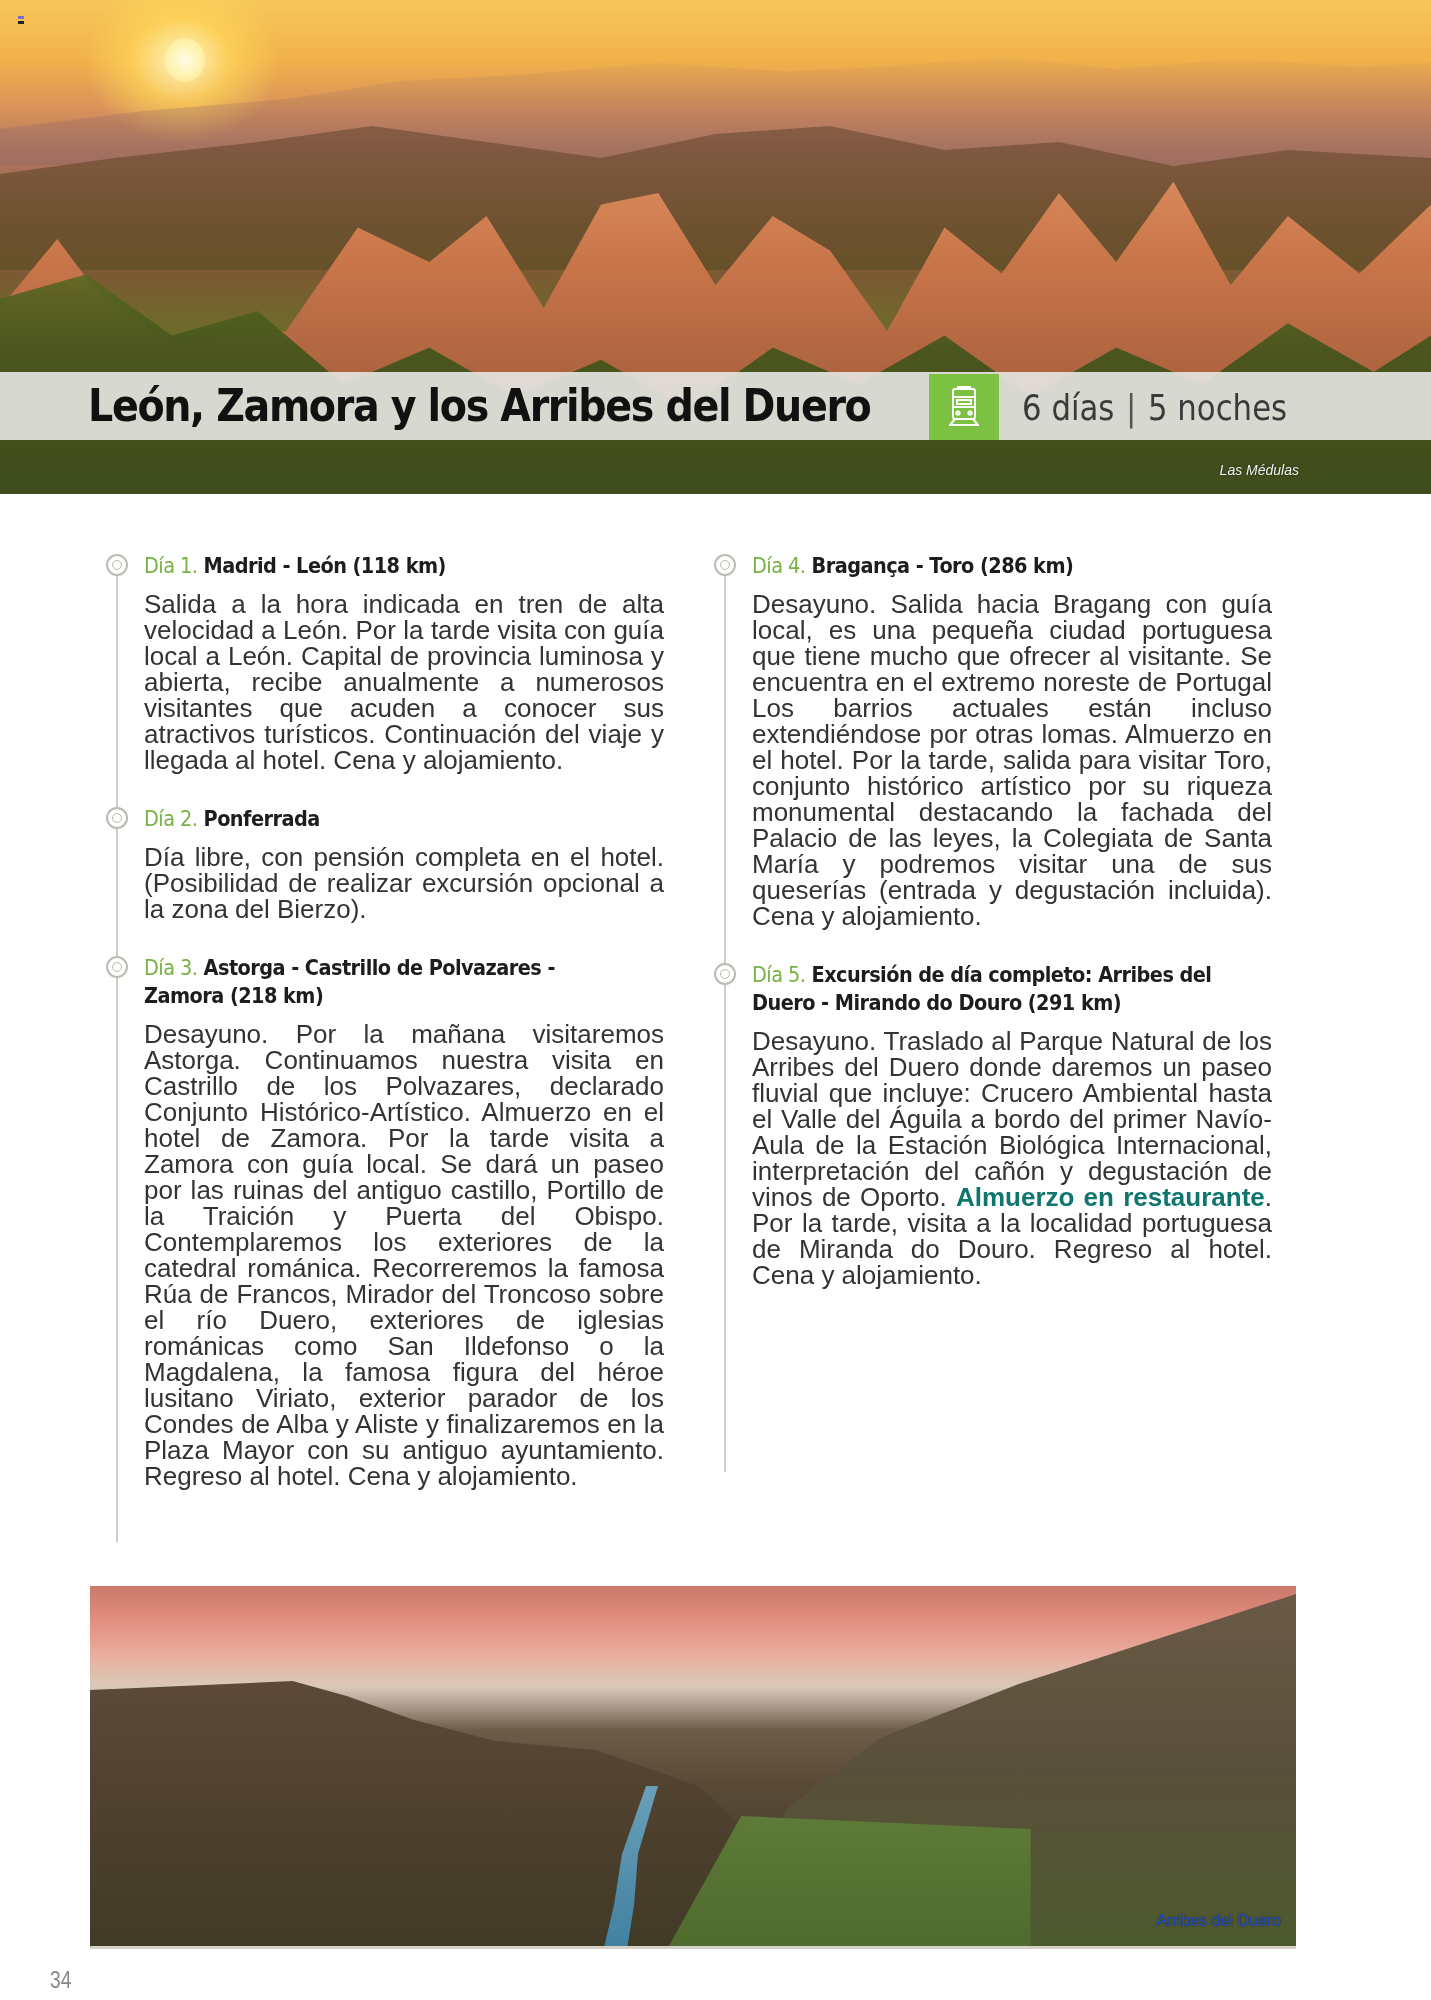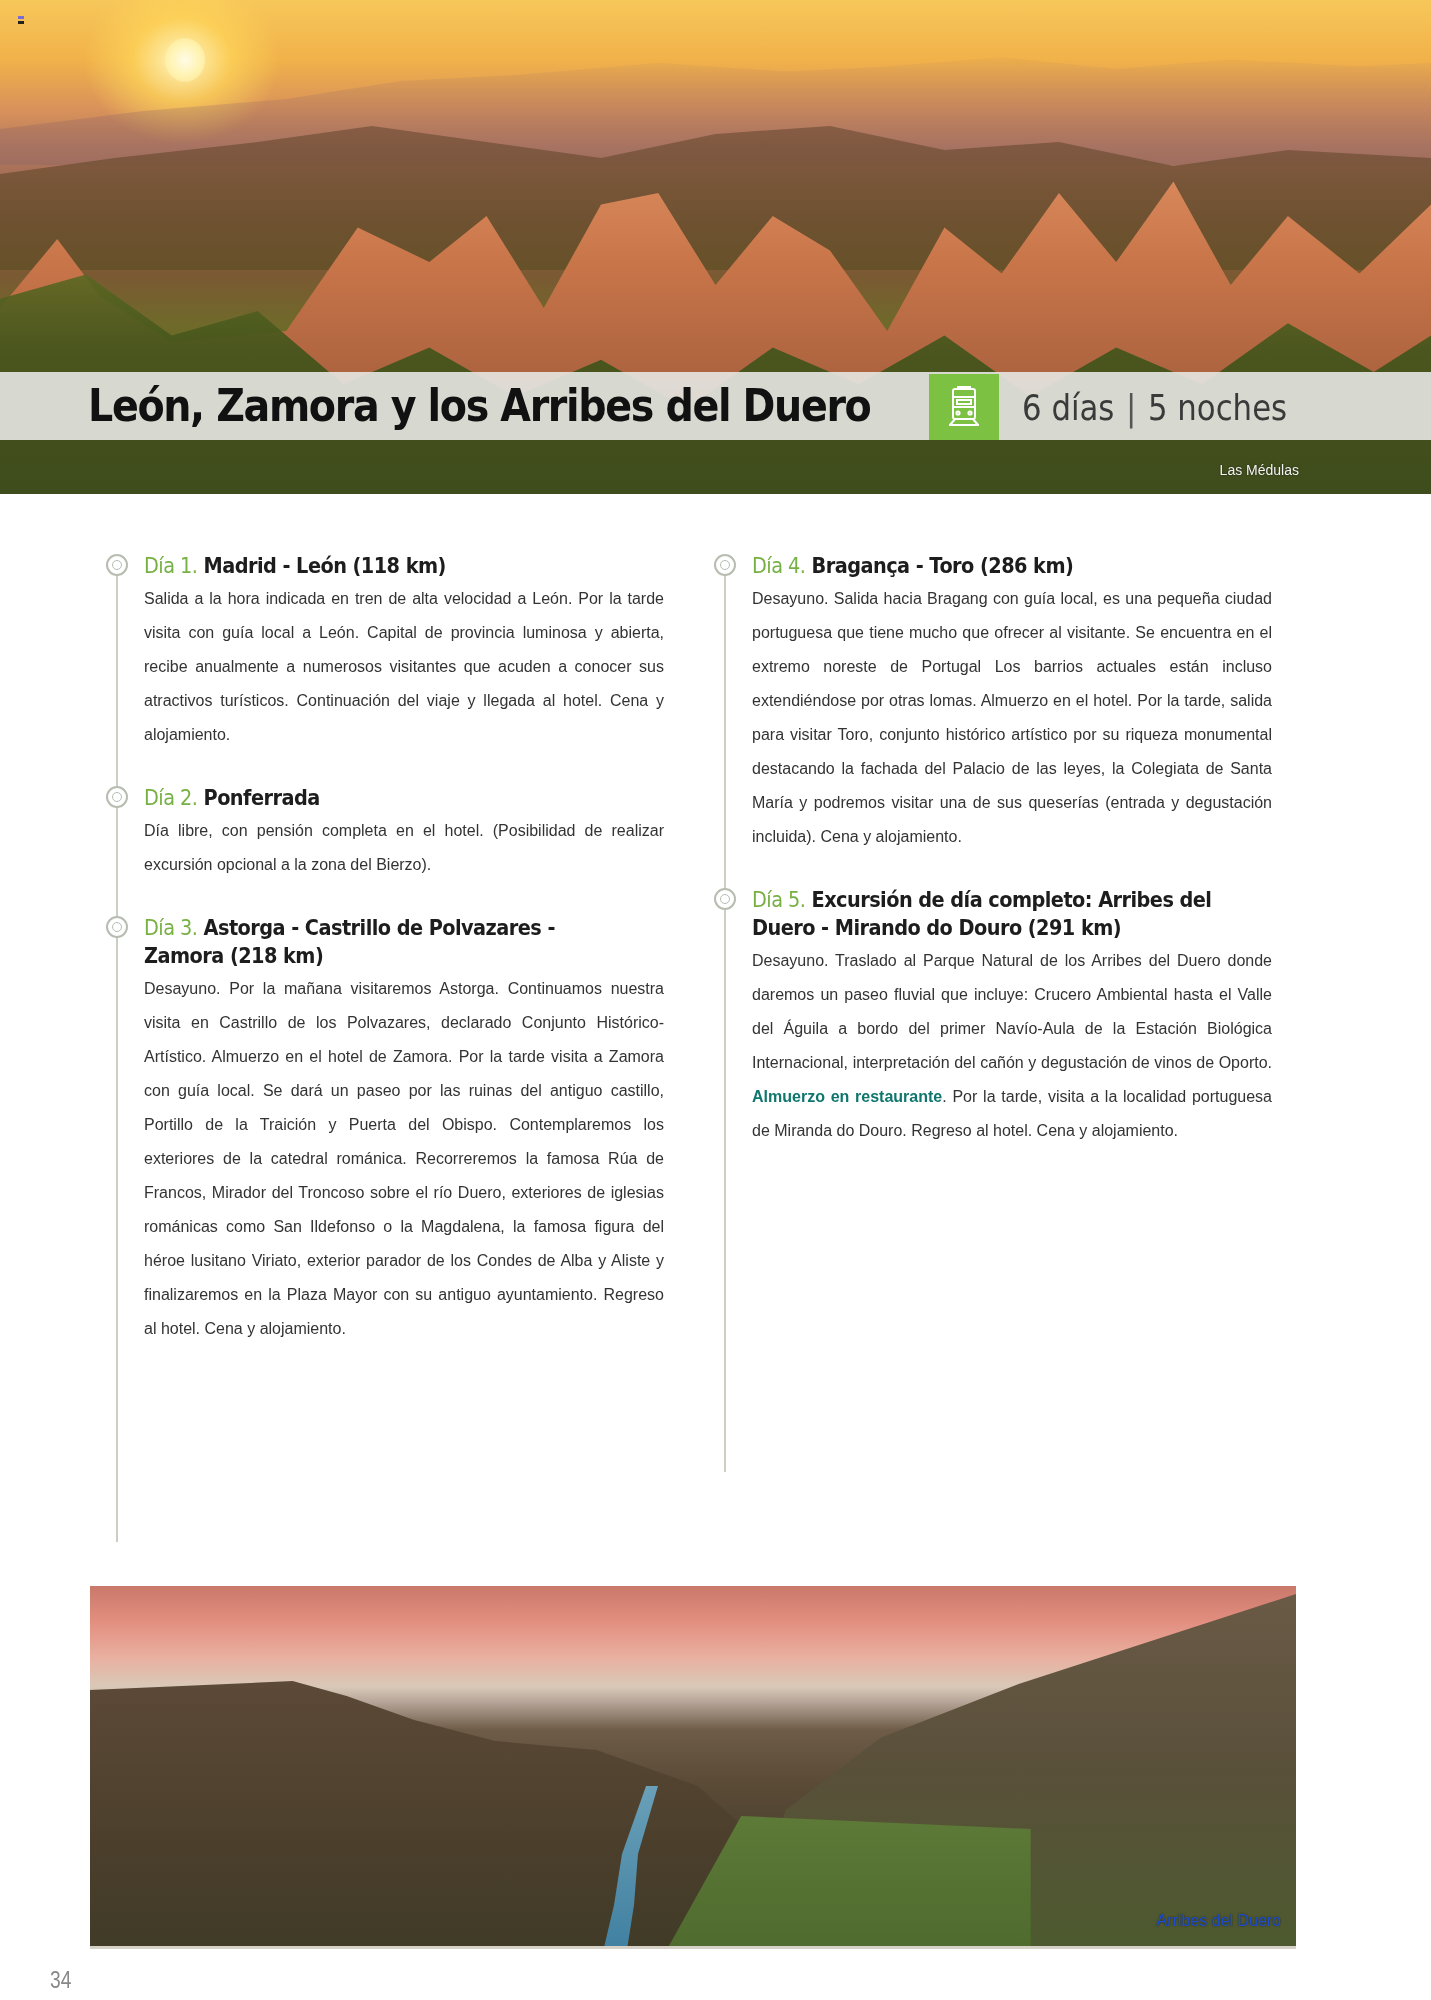--- a/index.html
+++ b/index.html
@@ -59,20 +59,21 @@
   }
   .duration {
     position:absolute; left:1022px; top:380px; height:56px; line-height:56px;
     font-family:"DejaVu Sans", sans-serif; font-size:35px; color:#3a3a3a;
     transform:scaleX(0.88); transform-origin:left center;
   }
   .duration .sep { color:#555; padding:0 2px; }
   .hero-caption {
     position:absolute; right:132px; top:462px; font-size:14px; color:#f3f3f3;
     text-shadow:0 0 2px rgba(0,0,0,0.6);
+    font-style:italic;
   }
   
   .col { position:absolute; top:552px; width:560px; }
   .col.left { left:104px; }
   .col.right { left:712px; }
   .col .line {
     position:absolute; left:12px; top:22px; width:2px; background:#c9cfc2;
   }
   .col.left .line { height:968px; }
   .col.right .line { height:898px; }
@@ -85,21 +86,21 @@
     content:""; position:absolute; left:4px; top:4px; width:10px; height:10px; border-radius:50%;
     border:1.5px solid #b7bdb0; box-sizing:border-box;
   }
   .day-head {
     font-family:"DejaVu Sans", sans-serif; font-weight:bold; font-size:21px;
     line-height:28px; color:#1d1d1d; letter-spacing:-0.6px;
     transform:scaleX(0.92); transform-origin:left center; width:110%;
   }
   .day-head .dnum { color:#77b043; font-weight:normal; }
   .day-body {
-    font-size:16px; line-height:34px; color:#333; margin-top:2px;
+    font-size:26px; line-height:26px; color:#333; margin-top:11px;
     text-align:justify; hyphens:manual;
   }
   .day-body b { font-weight:bold; color:#0f766e; }
   
   .photo2 {
     position:absolute; left:90px; top:1586px; width:1206px; height:360px; overflow:hidden;
     background:linear-gradient(180deg, #c9786a 0%, #e38f80 10%, #e9b0a0 20%, #d9c9b8 28%, #b8a79a 32%, #6e5c48 40%, #5a4a36 55%, #4d4430 70%, #43432a 85%, #3a3f25 100%);
     border-bottom:3px solid #d6d1c6;
   }
   .photo2 .lm {

